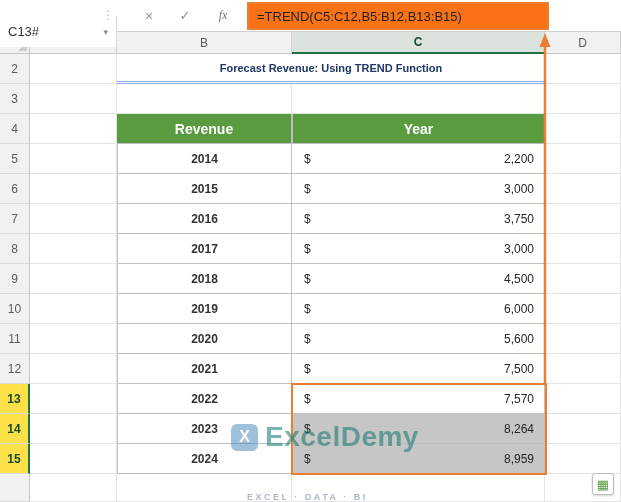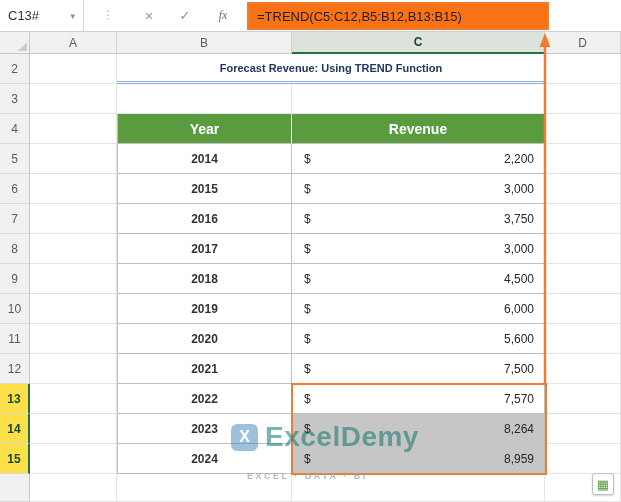--- a/index.html
+++ b/index.html
@@ -4,21 +4,21 @@
 <style>
   * { margin:0; padding:0; box-sizing:border-box; }
   html,body { background:#fff; }
   body { font-family:"Liberation Sans", sans-serif; }
 
   .app { position:relative; width:621px; height:502px; background:#fff; overflow:hidden; }
 
   
   .formula-bar { position:absolute; top:0; left:0; width:621px; height:32px; background:#fff;
                  border-bottom:1px solid #CFCFCF; z-index:2; }
-  .name-box { position:absolute; left:0; top:0; width:84px; height:31px; border-right:1px solid #D8D8D8;
+  .name-box { position:absolute; left:0; top:16px; width:117px; height:31px; border-right:1px solid #D8D8D8;
               display:flex; align-items:center; padding:0 8px; font-size:13px; color:#333; background:#fff; cursor:default; }
   .nb-chev { margin-left:auto; font-size:9px; color:#8A8A8A; }
   .fb-dots { position:absolute; left:102px; top:8px; color:#B5B5B5; font-size:12px; }
   .fb-btn { position:absolute; top:0; height:31px; width:30px; background:none; border:none;
             display:flex; align-items:center; justify-content:center; font-size:13px; color:#8F8F8F;
             font-family:"Liberation Sans", sans-serif; }
   .fb-x { left:134px; font-size:14px; }
   .fb-check { left:170px; }
   .fb-fx { left:208px; font-style:italic; font-family:Liberation Serif, serif; font-size:12px; color:#6E6E6E; }
   .formula-input { position:absolute; left:247px; top:2px; width:302px; height:28px;
@@ -66,21 +66,21 @@
                border:2px solid var(--accent-orange,#ED7D31); z-index:5; pointer-events:none; }
   .arrow-overlay { position:absolute; left:0; top:0; z-index:7; pointer-events:none; }
   .arrow-line { stroke:var(--accent-orange,#ED7D31); stroke-width:2.5; }
   .arrow-head { fill:var(--accent-orange,#ED7D31); }
 
   .watermark { position:absolute; left:231px; top:421px; display:flex; align-items:center; gap:7px;
                opacity:.55; z-index:6; pointer-events:none; }
   .wm-icon { width:27px; height:27px; border-radius:6px; background:#4E8FBF; color:#fff;
              display:flex; align-items:center; justify-content:center; font-weight:bold; font-size:16px; }
   .wm-text { font-size:28px; font-weight:bold; color:#0f766e; letter-spacing:.5px; }
-  .wm-tagline { position:absolute; left:247px; top:471px; font-size:9px; font-weight:bold;
+  .wm-tagline { position:absolute; left:247px; top:492px; font-size:9px; font-weight:bold;
                 letter-spacing:2.5px; color:#9AA7B5; opacity:.8; z-index:6; pointer-events:none; }
 
   .smart-icon { position:absolute; left:592px; top:473px; width:22px; height:22px; background:#fff;
                 border:1px solid #C0C0C0; border-radius:3px; box-shadow:0 1px 2px rgba(0,0,0,.18);
                 display:flex; align-items:center; justify-content:center; color:var(--header-green,#5B9B40);
                 font-size:13px; z-index:8; }
 </style>
 </head>
 <body>
 
@@ -116,22 +116,22 @@
         <div class="row">
           <div class="rh">3</div>
           <div class="cell"></div>
           <div class="cell"></div>
           <div class="cell"></div>
           <div class="cell"></div>
         </div>
         <div class="row">
           <div class="rh">4</div>
           <div class="cell"></div>
+          <div class="tcell th">Revenue</div>
           <div class="tcell th th-b first-col">Year</div>
-          <div class="tcell th">Revenue</div>
           <div class="cell"></div>
         </div>
         <div class="row">
           <div class="rh">5</div>
           <div class="cell"></div>
           <div class="tcell year-cell first-col">2014</div>
           <div class="tcell rev-cell">
             <span>$</span>
             <span>2,200</span>
           </div>

